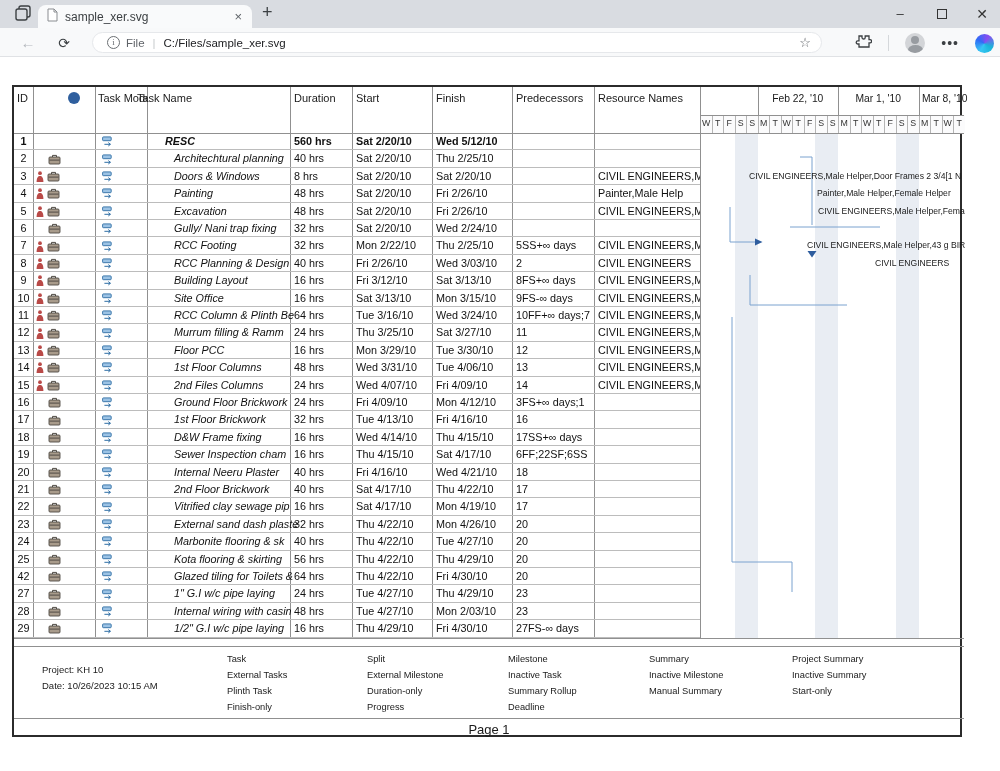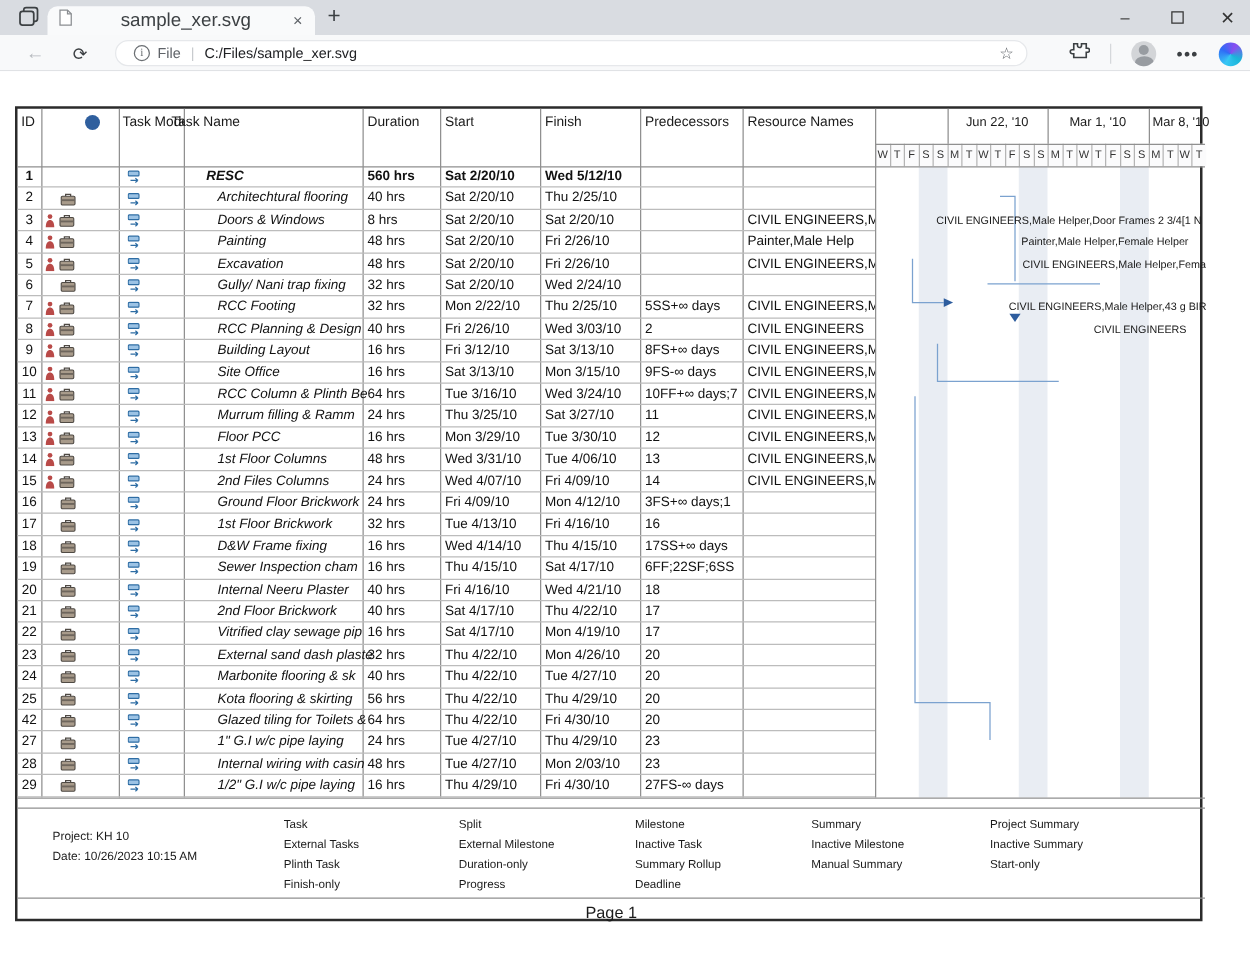--- a/index.html
+++ b/index.html
@@ -8,21 +8,21 @@
     width:1000px; height:771px; overflow:hidden; background:#fff;
     font-family:"Liberation Sans", sans-serif; color:#111;
   }
   .window { position:relative; width:1000px; height:771px; }
 
   
   .tabstrip { position:absolute; top:0; left:0; width:1000px; height:28px; background:#d9dce1; }
   .ws-btn { position:absolute; left:10px; top:3px; width:28px; height:22px; cursor:pointer; }
   .tab { position:absolute; left:38px; top:5px; width:214px; height:23px; background:#f9fafb;
          border-radius:8px 8px 0 0; display:flex; align-items:center; padding:0 8px; }
-  .tab-label { font-size:15px; color:#3c4043; flex:1; margin-left:7px; white-space:nowrap; overflow:hidden;text-align:center; }
+  .tab-label { font-size:12px; color:#3c4043; flex:1; margin-left:7px; white-space:nowrap; overflow:hidden; }
   .tab-close { font-size:13px; color:#5f6368; padding:0 2px; cursor:pointer; }
   .newtab { position:absolute; left:262px; top:2px; font-size:18px; color:#3c4043; font-weight:300; cursor:pointer; }
   .winctl { position:absolute; top:0; height:28px; width:40px; text-align:center; line-height:28px; color:#333; font-size:13px; cursor:pointer; }
   .winctl.min { left:880px; }
   .winctl.max { left:922px; }
   .winctl.max span { display:inline-block; width:10px; height:10px; border:1.2px solid #333; vertical-align:middle; margin-top:-2px; }
   .winctl.close { left:962px; font-size:14px; }
 
   .toolbar { position:absolute; top:28px; left:0; width:1000px; height:29px; background:#f8f9fa; border-bottom:1px solid #e0e2e5; }
   .nav-ic { position:absolute; top:3px; width:24px; height:24px; text-align:center; line-height:24px; font-size:15px; cursor:pointer; }
@@ -160,21 +160,21 @@
           <div class="dayc" style="left: 870px; width: 11.5px;">F</div>
           <div class="dayc" style="left: 881.5px; width: 11.5px;">S</div>
           <div class="dayc" style="left: 893px; width: 11.5px;">S</div>
           <div class="dayc" style="left: 904.5px; width: 11.5px;">M</div>
           <div class="dayc" style="left: 916px; width: 11.5px;">T</div>
           <div class="dayc" style="left: 927.5px; width: 11.5px;">W</div>
           <div class="dayc" style="left: 939px; width: 11.5px;">T</div>
           <div class="mtick" style="left: 743.5px;"></div>
           <div class="mtick" style="left: 824px;"></div>
           <div class="mtick" style="left: 904.5px;"></div>
-          <div class="mlabel" style="left: 783.75px; transform: translateX(-50%);">Jun 22, '10</div>
+          <div class="mlabel" style="left: 783.75px; transform: translateX(-50%);">Feb 22, '10</div>
           <div class="mlabel" style="left: 864.25px; transform: translateX(-50%);">Mar 1, '10</div>
           <div class="mlabel" style="left: 908px;">Mar 8, '10</div>
         </div>
 
       <div id="grid" class="lyr">
           <div class="vl" style="left: 19px; top: 0px; height: 551px;"></div>
           <div class="vl" style="left: 81px; top: 0px; height: 551px;"></div>
           <div class="vl" style="left: 133px; top: 0px; height: 551px;"></div>
           <div class="vl" style="left: 276px; top: 0px; height: 551px;"></div>
           <div class="vl" style="left: 338px; top: 0px; height: 551px;"></div>
@@ -226,21 +226,21 @@
                 <rect x="1" y="3" width="11" height="7" rx="1" fill="#a89b8b" stroke="#4f4a44" stroke-width="0.9"></rect>
                 <rect x="1" y="5.4" width="11" height="1.5" fill="#6e665d"></rect>
               </svg>
             </div>
             <div class="cell c-mode">
               <svg width="13" height="11" viewBox="0 0 13 11" style="margin-left:7px;">
                 <rect x="0.6" y="0.9" width="8.6" height="3.8" rx="0.8" fill="#9cc3e5" stroke="#2e6da4" stroke-width="0.9"></rect>
                 <path d="M2.4 8.3 h6 m0 0 l-2.1 -1.7 m2.1 1.7 l-2.1 1.7" stroke="#2e6da4" stroke-width="1" fill="none"></path>
               </svg>
             </div>
-            <div class="cell c-name sub">Architechtural flooring</div>
+            <div class="cell c-name sub">Architechtural planning</div>
             <div class="cell c-dur">40 hrs</div>
             <div class="cell c-start">Sat 2/20/10</div>
             <div class="cell c-fin">Thu 2/25/10</div>
             <div class="cell c-pred"></div>
             <div class="cell c-res"></div>
             <div class="rowline"></div>
           </div>
           <div class="trow" style="top: 80.8px;">
             <div class="cell c-id">3</div>
             <div class="cell c-ind">

